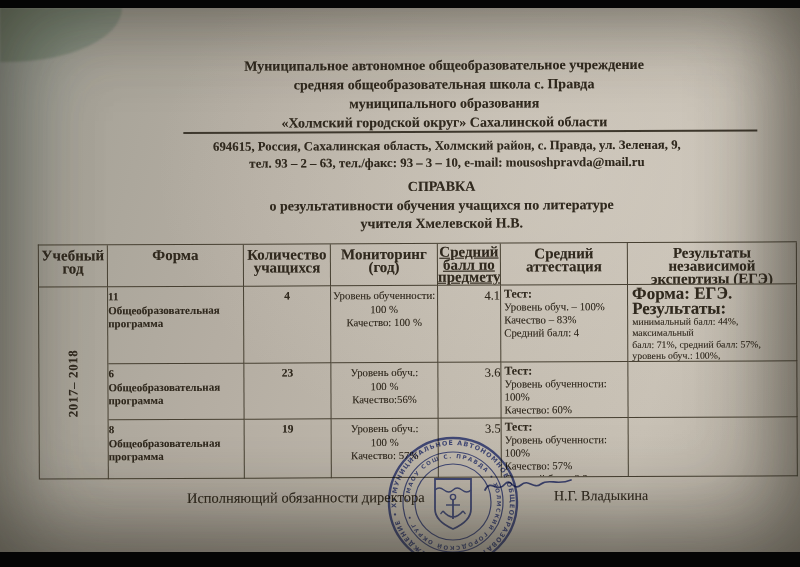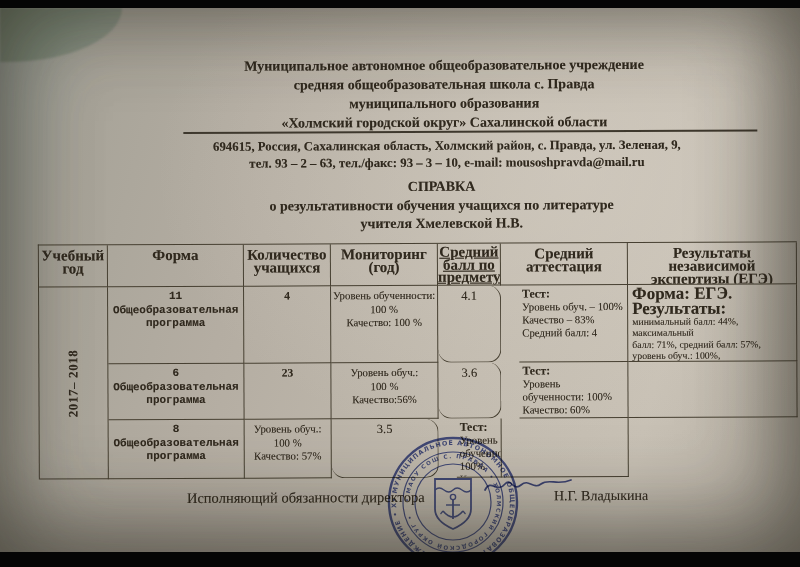--- a/index.html
+++ b/index.html
@@ -31,25 +31,25 @@
        grid-template-columns:69px 136px 87px 107px 63px 127px 169px;
        grid-template-rows:42px 77px 56px 59px;
        border-top:1.6px solid #474032;border-left:1.6px solid #474032;}
   .cell{border-right:1.6px solid #474032;border-bottom:1.6px solid #474032;
         box-sizing:border-box;overflow:hidden;position:relative;}
   .th{font-weight:bold;font-size:15px;line-height:13px;text-align:center;padding-top:4px;}
   .th.tall{line-height:12.5px;padding-top:2px;text-decoration:underline;}
   .yearcell{grid-column:1;grid-row:2/5;}
   .yearspan{position:absolute;top:50%;left:50%;transform:translate(-50%,-50%) rotate(-90deg);
             white-space:nowrap;font-weight:bold;font-size:13px;letter-spacing:.6px;}
-  .cls{font-weight:bold;font-size:11px;line-height:13.5px;text-align:center;padding-top:3px;font-family:Liberation Mono, monospace;}
+  .cls{font-weight:bold;font-size:11px;line-height:13.5px;padding-top:3px;}
   .num{font-weight:bold;font-size:11.5px;text-align:center;padding-top:3px;}
   .mon{font-size:10.8px;line-height:13.5px;text-align:center;padding-top:3px;}
-  .avg{font-size:12.5px;text-align:center;padding-top:3px;border-radius:13px;}
-  .att{font-size:10.8px;line-height:13px;padding:2px 3px;margin-left:18px;}
+  .avg{font-size:12.5px;text-align:right;padding-top:3px;}
+  .att{font-size:10.8px;line-height:13px;padding:2px 3px;}
   .att .t{font-weight:bold;font-size:11.8px;display:block;}
   .ege{padding:2px 4px;}
   .ege .t{font-weight:bold;font-size:17px;line-height:14.5px;display:block;}
   .ege .bd{font-size:9.8px;line-height:11.4px;}
   .sig-role{position:absolute;top:489px;left:186px;font-size:14.5px;}
   .sig-name{position:absolute;top:489px;left:553px;font-size:14px;}
   .stamp{position:absolute;left:378px;top:427px;width:150px;height:150px;
          opacity:.82;mix-blend-mode:multiply;}
   .scribble{position:absolute;left:483px;top:472px;width:92px;height:28px;
             opacity:.85;mix-blend-mode:multiply;}
@@ -130,20 +130,21 @@
         <span class="t">Тест:</span>
         <span class="pre">Уровень обученности: 100%
 Качество: 60%
 Средний балл: 3.6</span>
       </div>
       <div class="cell ege"></div>
 
       <div class="cell cls pre">8
 Общеобразовательная
 программа</div>
+      <div class="cell num">19</div>
       <div class="cell mon pre">Уровень обуч.:
 100 %
 Качество: 57%</div>
       <div class="cell avg">3.5</div>
       <div class="cell att">
         <span class="t">Тест:</span>
         <span class="pre">Уровень обученности: 100%
 Качество: 57%
 Средний балл: 3.2</span>
       </div>

